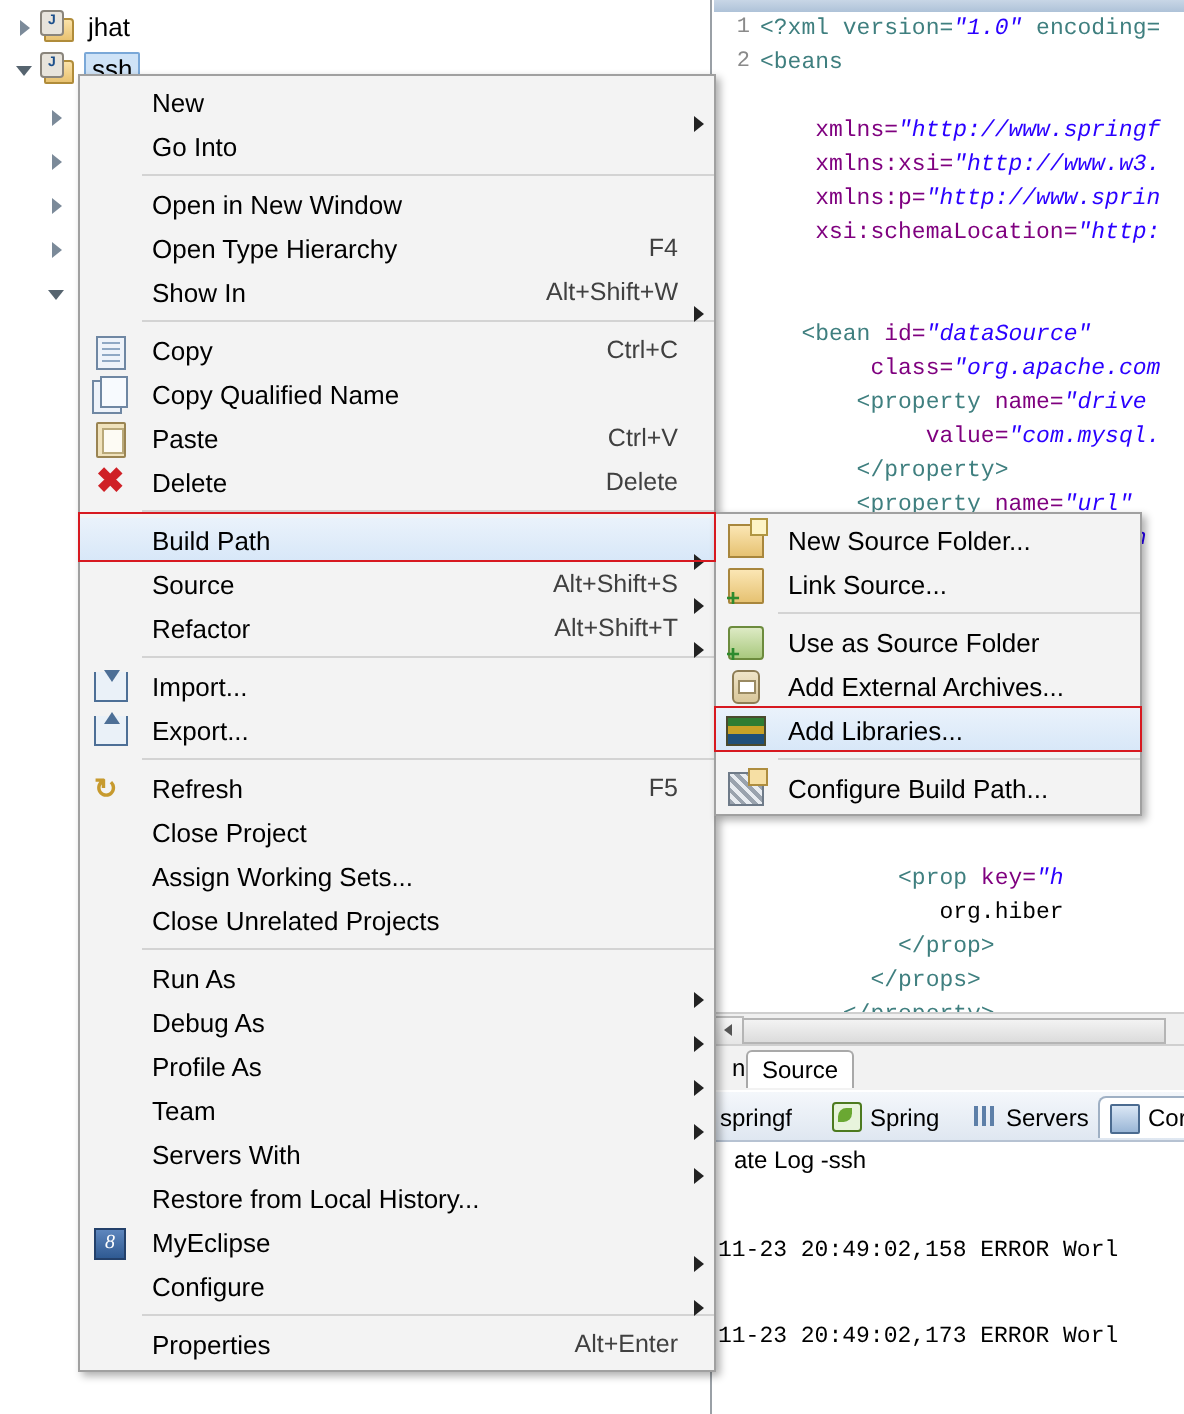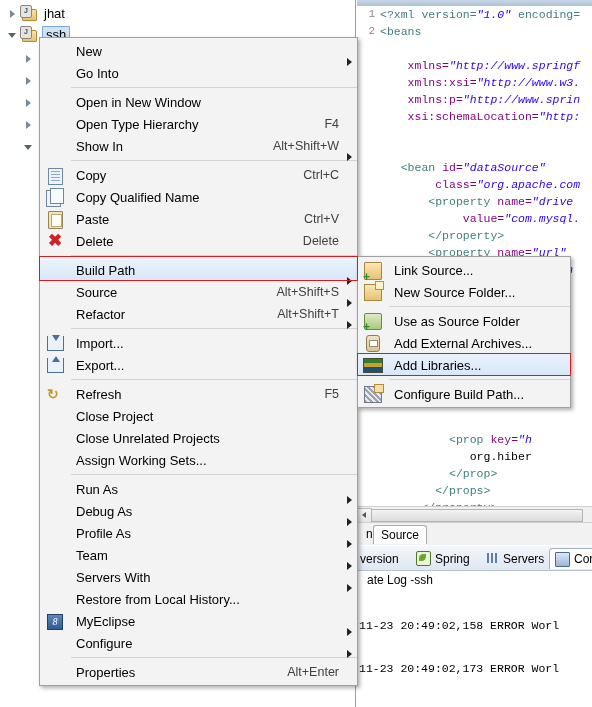--- a/index.html
+++ b/index.html
@@ -303,21 +303,21 @@
 </div>
 
 <div id="editor-bottom-tabs">
   <div class="etab" style="left:2px;border:none;background:transparent;">n</div>
   <div class="etab" style="left:16px;">Source</div>
 </div>
 
 <div id="bottomview">
   <div id="viewtabs">
     <div class="vtab" style="left:-2px;">
-      <span>version</span>
+      <span>springf</span>
     </div>
     <div class="vtab" style="left:54px;">
       <span class="vtab-ico ico-spring"></span>
       <span>Spring</span>
     </div>
     <div class="vtab" style="left:124px;">
       <span class="vtab-ico ico-servers"></span>
       <span>Servers</span>
     </div>
     <div class="vtab active" style="left:192px;">
@@ -436,26 +436,26 @@
       <span class="mi-key">F5</span>
       <span class="mi-arrow"></span>
     </div>
     <div class="mi">
       <span class="mi-ico"></span>
       <span class="mi-label">Close Project</span>
       <span class="mi-arrow"></span>
     </div>
     <div class="mi">
       <span class="mi-ico"></span>
+      <span class="mi-label">Assign Working Sets...</span>
+      <span class="mi-arrow"></span>
+    </div>
+    <div class="mi">
+      <span class="mi-ico"></span>
       <span class="mi-label">Close Unrelated Projects</span>
-      <span class="mi-arrow"></span>
-    </div>
-    <div class="mi">
-      <span class="mi-ico"></span>
-      <span class="mi-label">Assign Working Sets...</span>
       <span class="mi-arrow"></span>
     </div>
     <div class="msep"></div>
     <div class="mi">
       <span class="mi-ico"></span>
       <span class="mi-label">Run As</span>
       <span class="mi-arrow has"></span>
     </div>
     <div class="mi">
       <span class="mi-ico"></span>
@@ -500,30 +500,30 @@
       <span class="mi-label">Properties</span>
       <span class="mi-key">Alt+Enter</span>
       <span class="mi-arrow"></span>
     </div>
   </div>
 
 <div id="submenu">
   <div class="gutter" style="position:absolute;left:1px;top:1px;bottom:1px;width:30px;background:#f3f3f3;"></div>
 <div class="mi">
       <span class="mi-ico">
+        <span class="px ic-newsrc"></span>
+      </span>
+      <span class="mi-label">New Source Folder...</span>
+      <span class="mi-arrow"></span>
+    </div>
+    <div class="mi">
+      <span class="mi-ico">
         <span class="px ic-linksrc"></span>
       </span>
       <span class="mi-label">Link Source...</span>
-      <span class="mi-arrow"></span>
-    </div>
-    <div class="mi">
-      <span class="mi-ico">
-        <span class="px ic-newsrc"></span>
-      </span>
-      <span class="mi-label">New Source Folder...</span>
       <span class="mi-arrow"></span>
     </div>
     <div class="msep"></div>
     <div class="mi">
       <span class="mi-ico">
         <span class="px ic-usesrc"></span>
       </span>
       <span class="mi-label">Use as Source Folder</span>
       <span class="mi-arrow"></span>
     </div>

